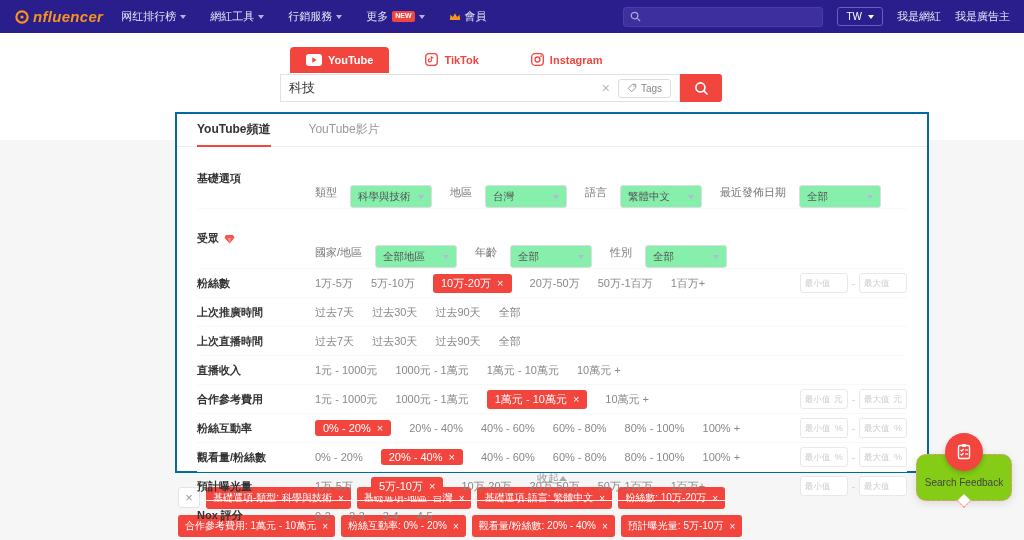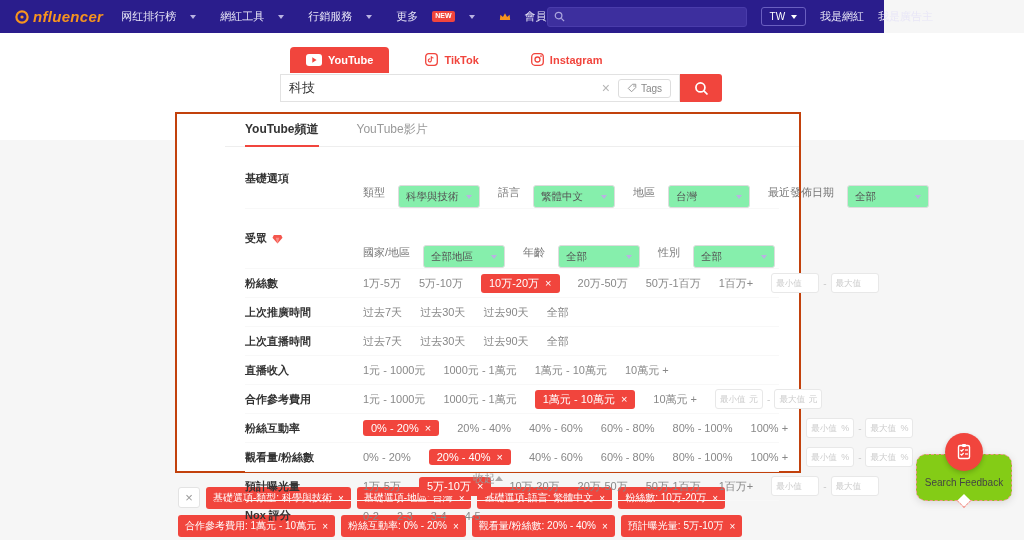--- a/index.html
+++ b/index.html
@@ -1,26 +1,26 @@
 <!DOCTYPE html>
 <html><head>
 <meta charset="utf-8">
 <style>
   * { margin:0; padding:0; box-sizing:border-box; }
   html,body { width:1024px; height:540px; overflow:hidden;
     font-family:"Liberation Sans","DejaVu Sans",sans-serif; background:#f6f6f6; }
   #app { position:relative; width:1024px; height:540px; }
 
   
-  .navbar { position:absolute; top:0; left:0; width:884px; height:33px;
+  .navbar { position:absolute; top:0; left:0; width:1024px; height:33px;
     background:#2a1d8c; display:flex; align-items:center; padding:0 14px; z-index:30; }
   .logo { display:flex; align-items:center; gap:3px; margin-right:18px; cursor:pointer; }
   .logo-text { color:#f7941e; font-size:15px; font-weight:bold; font-style:italic; letter-spacing:.3px; }
   .nav-menu { display:flex; align-items:center; gap:24px; }
-  .nav-item { display:flex; align-items:center; gap:14px; color:#e8e6f7; font-size:11px; cursor:pointer; white-space:nowrap; }
+  .nav-item { display:flex; align-items:center; gap:4px; color:#e8e6f7; font-size:11px; cursor:pointer; white-space:nowrap; }
   .caret-down { width:0; height:0; border-left:3px solid transparent; border-right:3px solid transparent;
     border-top:4px solid #b9b3e2; display:inline-block; margin-top:1px; }
   .badge-new { background:#f1453d; color:#fff; font-size:7px; font-weight:bold;
     padding:1px 3px; border-radius:2px; line-height:1.2; }
   .nav-right { margin-left:auto; display:flex; align-items:center; gap:14px; }
   .nav-search { width:200px; height:20px; background:#3d2f9e; border:1px solid #4a3cab;
     border-radius:3px; display:flex; align-items:center; padding:0 6px; gap:5px; }
   .nav-search input { flex:1; background:transparent; border:none; outline:none; color:#fff; font-size:11px; }
   .region-select { display:flex; align-items:center; gap:6px; border:1px solid #6a5fc0; border-radius:3px;
     color:#fff; font-size:10px; padding:3px 8px; cursor:pointer; }
@@ -41,22 +41,22 @@
   .search-box { width:400px; height:28px; background:#fff; border:1px solid #e2e2e2;
     display:flex; align-items:center; padding:0 8px; gap:8px; }
   .search-box input { flex:1; border:none; outline:none; font-size:13px; color:#333; }
   .clear-x { color:#b5b5b5; font-size:14px; cursor:pointer; line-height:1; }
   .tags-btn { display:flex; align-items:flex-start; gap:4px; border:1px solid #ddd; border-radius:3px;
     color:#888; font-size:10px; padding:3px 8px; cursor:pointer; background:#fff; white-space:nowrap; }
   .search-btn { width:42px; height:28px; background:#f1453d; border:none; border-radius:0 3px 3px 0;
     display:flex; align-items:center; justify-content:center; cursor:pointer; }
 
   
-  .panel { position:absolute; left:175px; top:112px; width:626px; height:361px;
-    background:#fff; border:2px solid #c2410c; z-index:10;padding-left:48px; }
+  .panel { position:absolute; left:175px; top:112px; width:754px; height:361px;
+    background:#fff; border:2px solid #0369a1; z-index:10; }
   .panel-tabs { display:flex; gap:38px; padding:0 20px; height:33px; align-items:center;
     border-bottom:1px solid #eee; }
   .panel-tab { font-size:12px; color:#999; cursor:pointer; height:33px; display:flex; align-items:center;
     border-bottom:2px solid transparent; }
   .panel-tab.active { color:#333; font-weight:bold; border-bottom:2px solid #f1453d; }
   .rows { padding:2px 20px 0 20px; }
   .f-row { display:flex; align-items:center; min-height:29px; border-bottom:1px solid #f8f8f8; }
   .f-row:last-child { border-bottom:none; }
   .f-label { width:118px; flex:none; font-size:11px; color:#333; font-weight:bold;
     display:flex; align-items:center; gap:5px; }
@@ -228,30 +228,30 @@
           </span>
           <div class="f-content">
             <span class="sel-group">
               <span class="sel-label">類型</span>
               <span class="sel-box">
                 <span class="sel-value">科學與技術</span>
                 <span class="caret-down"></span>
               </span>
             </span>
             <span class="sel-group">
+              <span class="sel-label">地區</span>
+              <span class="sel-box">
+                <span class="sel-value">台灣</span>
+                <span class="caret-down"></span>
+              </span>
+            </span>
+            <span class="sel-group">
               <span class="sel-label">語言</span>
               <span class="sel-box">
                 <span class="sel-value">繁體中文</span>
-                <span class="caret-down"></span>
-              </span>
-            </span>
-            <span class="sel-group">
-              <span class="sel-label">地區</span>
-              <span class="sel-box">
-                <span class="sel-value">台灣</span>
                 <span class="caret-down"></span>
               </span>
             </span>
             <span class="sel-group">
               <span class="sel-label">最近發佈日期</span>
               <span class="sel-box">
                 <span class="sel-value">全部</span>
                 <span class="caret-down"></span>
               </span>
             </span>

